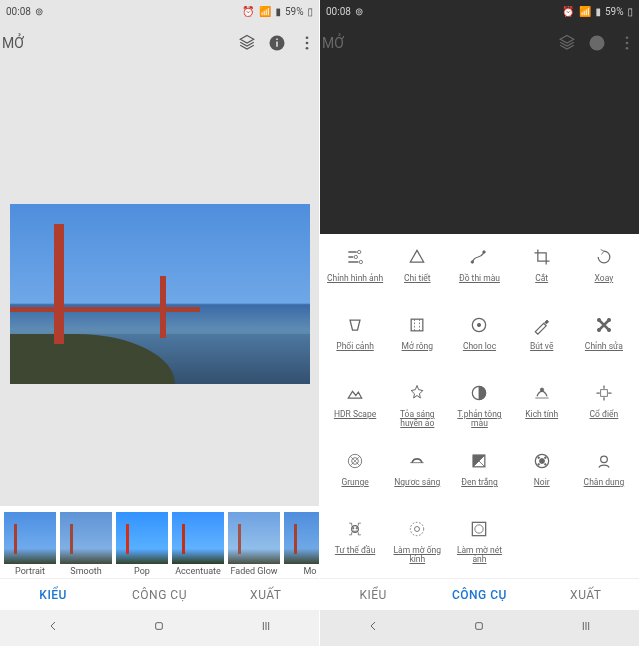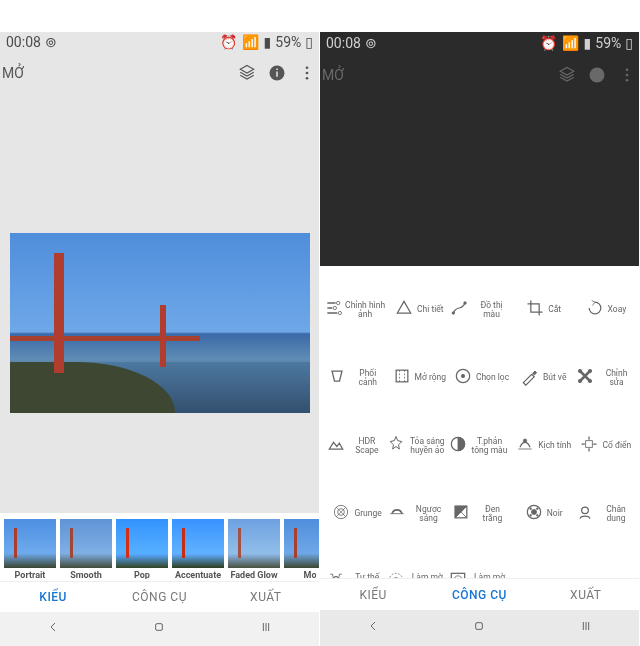--- a/index.html
+++ b/index.html
@@ -17,26 +17,25 @@
     display: flex;
     flex-direction: column;
     position: relative;
     border-right: 1px solid #fff;
   }
   
   .statusbar {
     height: 22px;
     background: #e6e6e6;
     color: #4a4a4a;
-    font-size: 14px;
+    font-size: 10px;
     display: flex;
     align-items: center;
     padding: 0 6px;
     justify-content: space-between;
-    margin-top: 32px;
   }
   .statusbar .left, .statusbar .right { display: flex; align-items: center; gap: 4px; }
   .statusbar.dark { background: #2b2b2b; color: #d0d0d0; }
   
   .appbar {
     height: 42px;
     display: flex;
     align-items: center;
     padding: 0 2px;
     background: #e6e6e6;
@@ -79,21 +78,20 @@
   .photo .deck {
     position:absolute; left:0; bottom:72px; width:190px; height:5px; background:#a8402f;
   }
   
   .filterstrip {
     background:#fff;
     display:flex;
     padding: 6px 4px 2px;
     gap:4px;
     overflow:hidden;
-    font-weight:bold;
   }
   .filteritem {
     width:52px;
     flex:0 0 52px;
     display:flex; flex-direction:column; align-items:center;
   }
   .filteritem .thumb {
     width:52px; height:52px;
     background: linear-gradient(to bottom,#4f8edc 0%,#6fa8e8 70%,#3d4732 100%);
     position:relative;
@@ -138,22 +136,22 @@
     flex:1;
     background:#fff;
     display:grid;
     grid-template-columns: repeat(5,1fr);
     grid-auto-rows: 68px;
     padding: 10px 4px 4px;
     gap:0;
     overflow:hidden;
   }
   .tool {
-    display:flex; align-items:center; justify-content:center;
-    color:#666; text-align:center;
+    display:flex; flex-direction:column; align-items:center; justify-content:flex-start;
+    color:#666; text-align:center;text-decoration:underline;
   }
   .tool .ticon {
     width:26px; height:26px;
     display:flex; align-items:center; justify-content:center;
     margin-bottom:4px;
   }
   .tool .ticon svg { width:20px; height:20px; fill:#666; stroke:#666; }
   .tool .tlbl { font-size:8.5px; line-height:1.1; color:#666; max-width:58px;}
   
   .flexspace { flex:1; background:#e6e6e6;}

